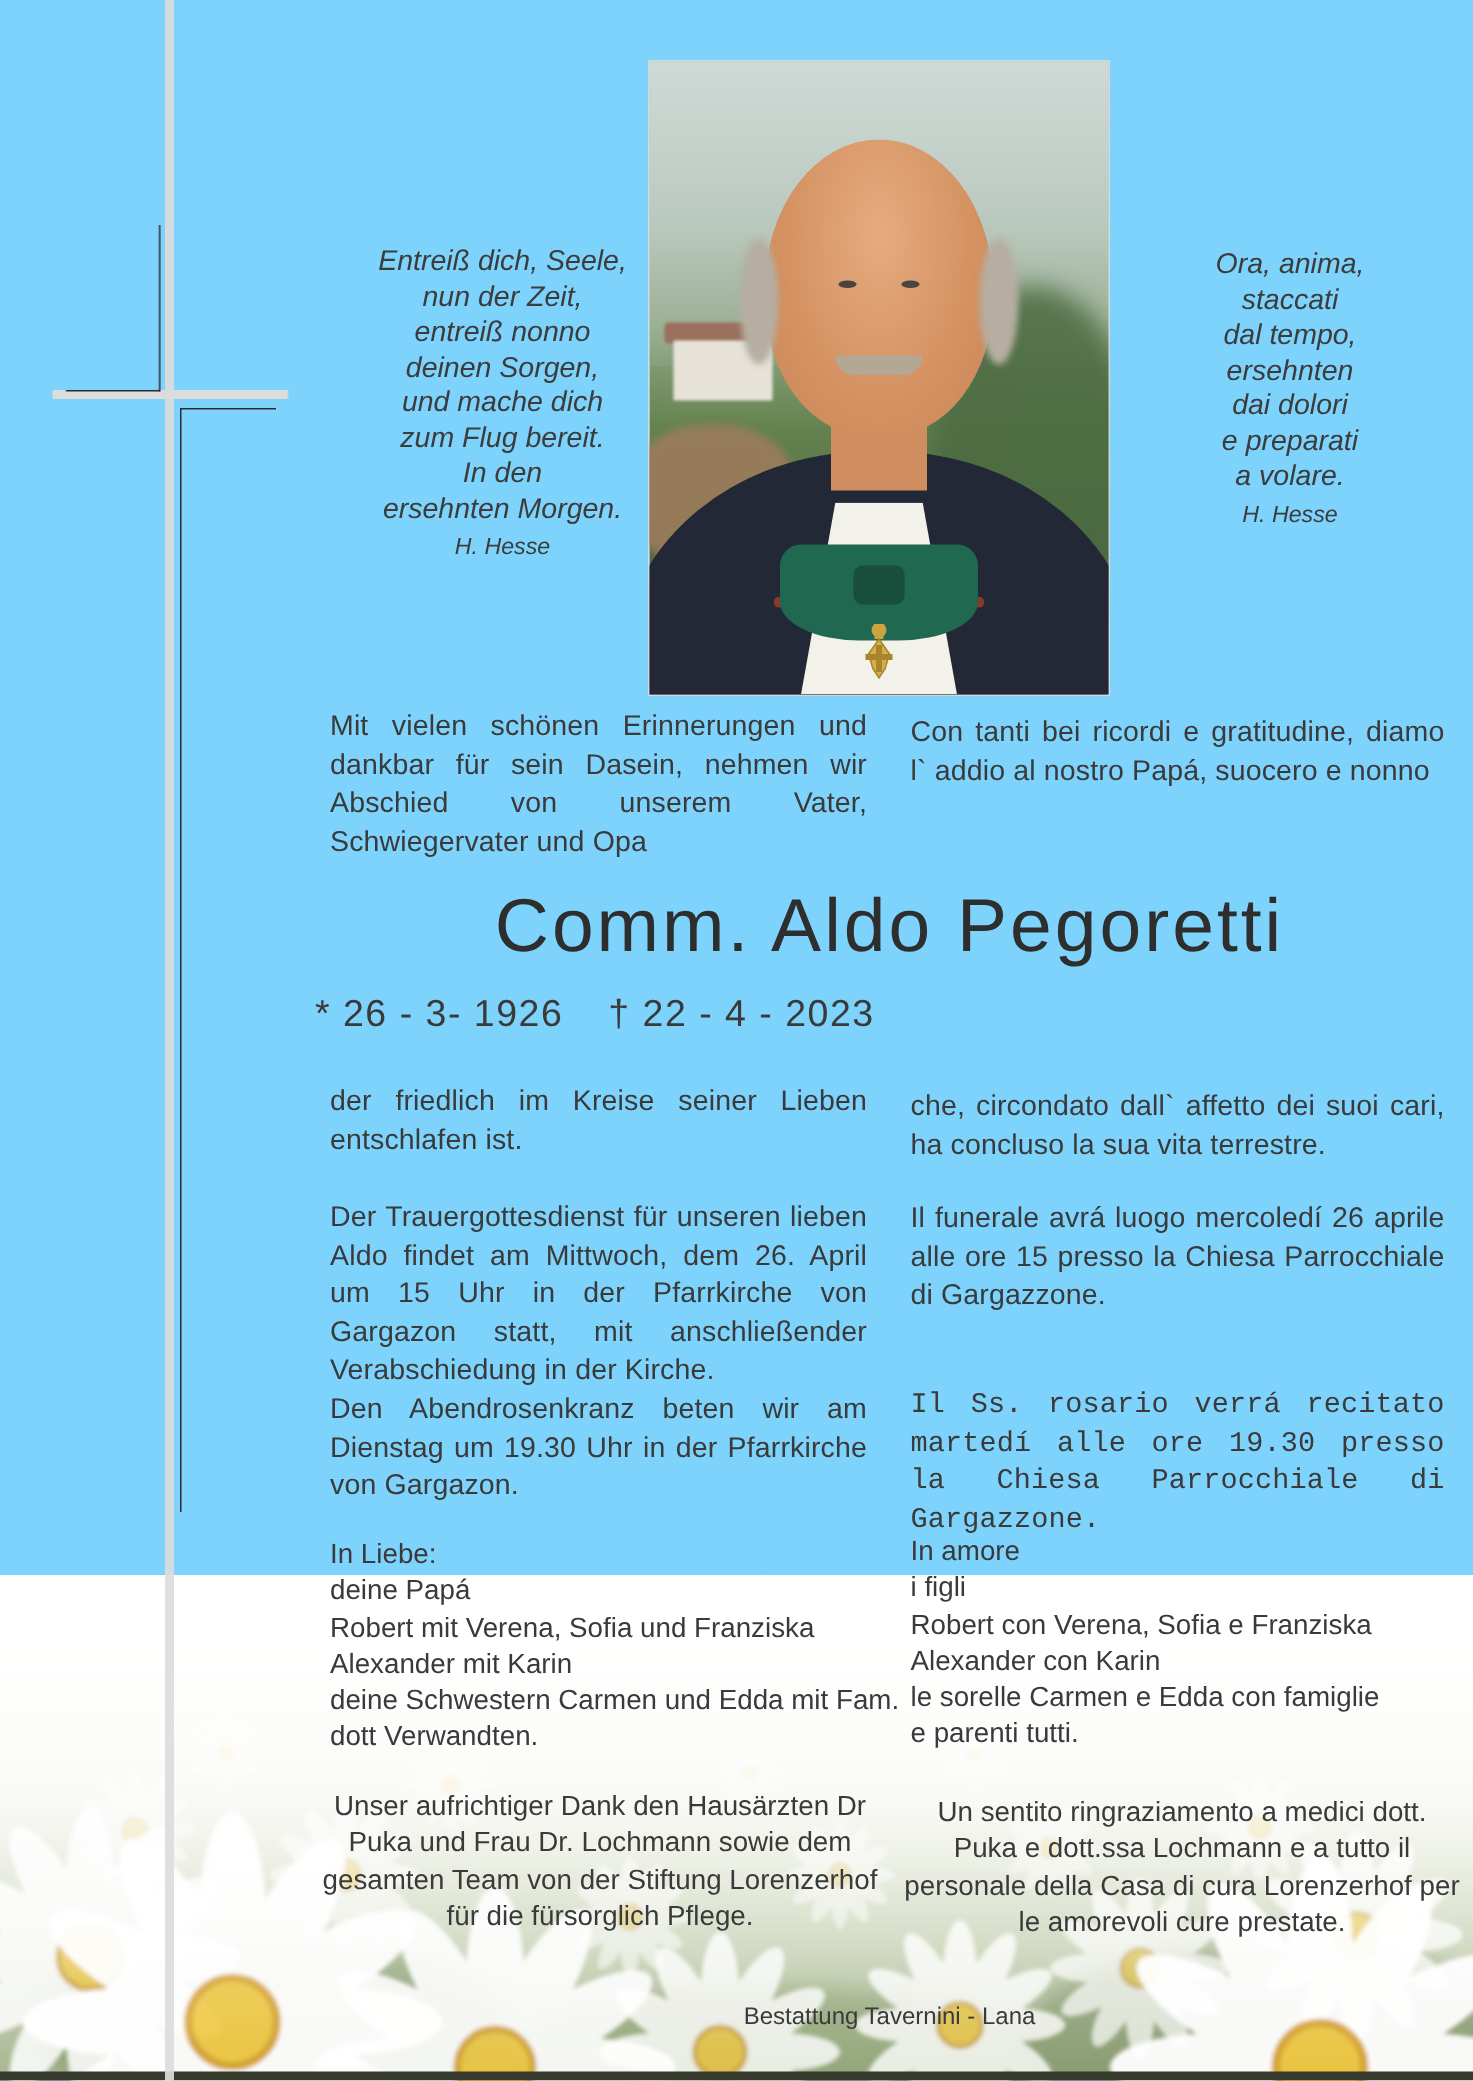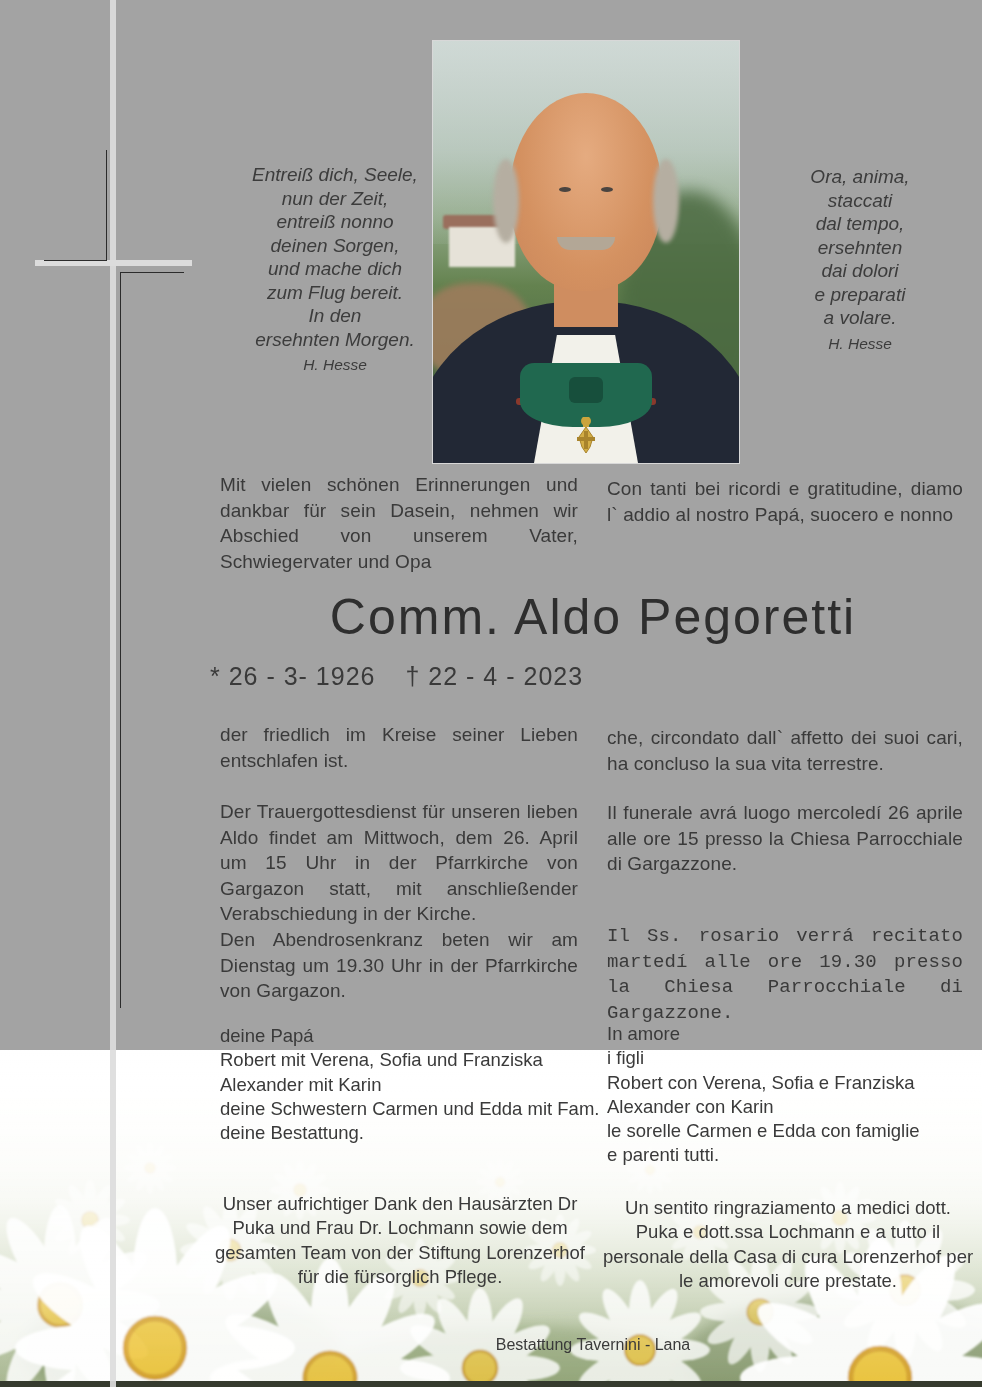--- a/index.html
+++ b/index.html
@@ -1,18 +1,18 @@
 <!DOCTYPE html>
 <html><head>
 <meta charset="utf-8">
 <style>
   html,body{margin:0;padding:0;background:#888;}
   .page{
     position:relative; width:982px; height:1387px; margin:0 auto;
-    background:#a3a3a3; overflow:hidden;
+    background:#7dd3fc; overflow:hidden;
     font-family:"Liberation Sans", sans-serif;
     color:#3a3a3a; font-weight:300;
   }
   
   .vline-gray{position:absolute; left:110px; top:0; width:6px; height:1387px;
     background:rgba(220,220,220,0.92); z-index:4;}
   .hline-gray{position:absolute; left:35px; top:260px; width:157px; height:6px;
     background:#dcdcdc; z-index:4;}
   .black-l1{position:absolute; left:44px; top:150px; width:62px; height:110px;
     border-right:1.5px solid #2b2b2b; border-bottom:1.5px solid #2b2b2b; z-index:5;}
@@ -231,25 +231,26 @@
   </div>
 
   <div class="para col-l p1-de">der friedlich im Kreise seiner Lieben entschlafen ist.</div>
   <div class="para col-r p1-it">che, circondato dall` affetto dei suoi cari, ha concluso la sua vita terrestre.</div>
   <div class="para col-l p2-de">Der Trauergottesdienst für unseren lieben Aldo findet am Mittwoch, dem 26. April um 15 Uhr in der Pfarrkirche von Gargazon statt, mit anschließender Verabschiedung in der Kirche.</div>
   <div class="para col-r p2-it">Il funerale avrá luogo mercoledí 26 aprile alle ore 15 presso la Chiesa Parrocchiale di Gargazzone.</div>
   <div class="para col-l p3-de">Den Abendrosenkranz beten wir am Dienstag um 19.30 Uhr in der Pfarrkirche von Gargazon.</div>
   <div class="para col-r p3-it">Il Ss. rosario verrá recitato martedí alle ore 19.30 presso la Chiesa Parrocchiale di Gargazzone.</div>
 
   <div class="family family-de">
+    <span class="line">In Liebe:</span>
     <span class="line">deine Papá</span>
     <span class="line">Robert mit Verena, Sofia und Franziska</span>
     <span class="line">Alexander mit Karin</span>
     <span class="line">deine Schwestern Carmen und Edda mit Fam.</span>
-    <span class="line">deine Bestattung.</span>
+    <span class="line">dott Verwandten.</span>
   </div>
   <div class="family family-it">
     <span class="line">In amore</span>
     <span class="line">i figli</span>
     <span class="line">Robert con Verena, Sofia e Franziska</span>
     <span class="line">Alexander con Karin</span>
     <span class="line">le sorelle Carmen e Edda con famiglie</span>
     <span class="line">e parenti tutti.</span>
   </div>
 

